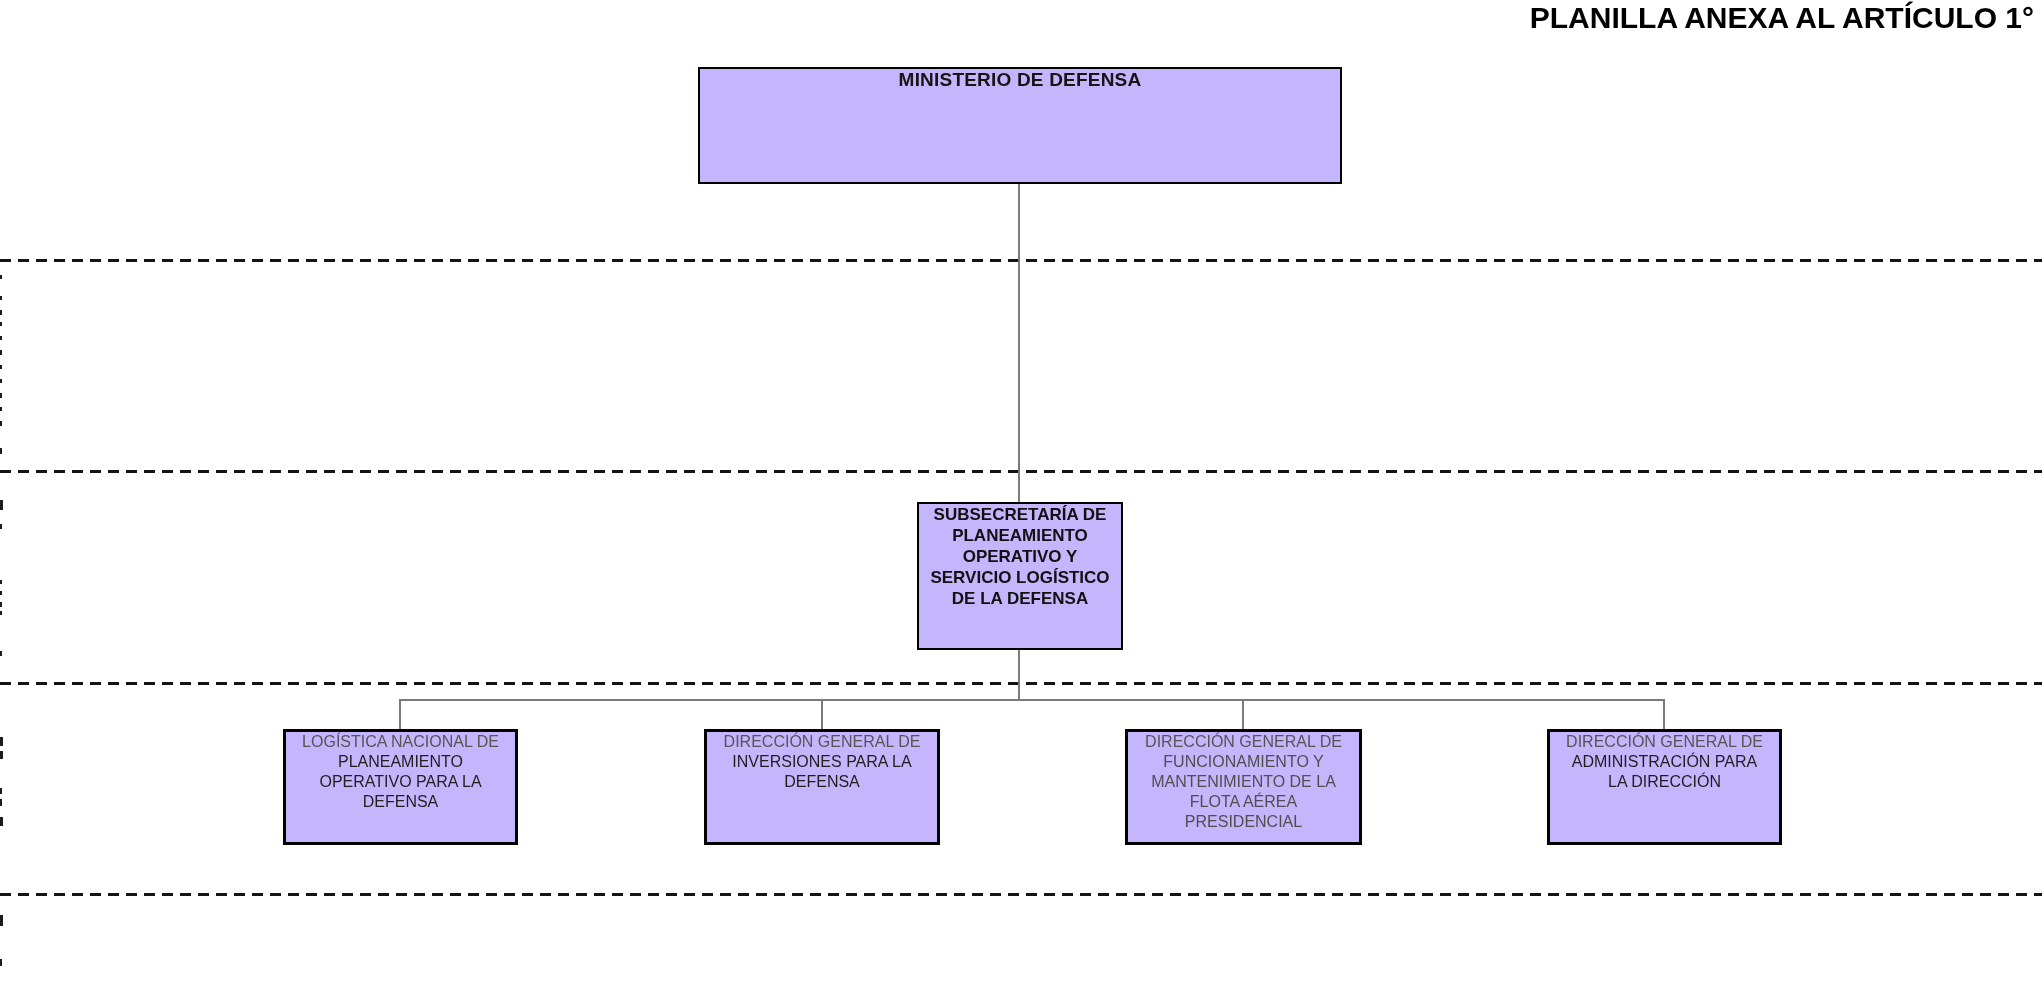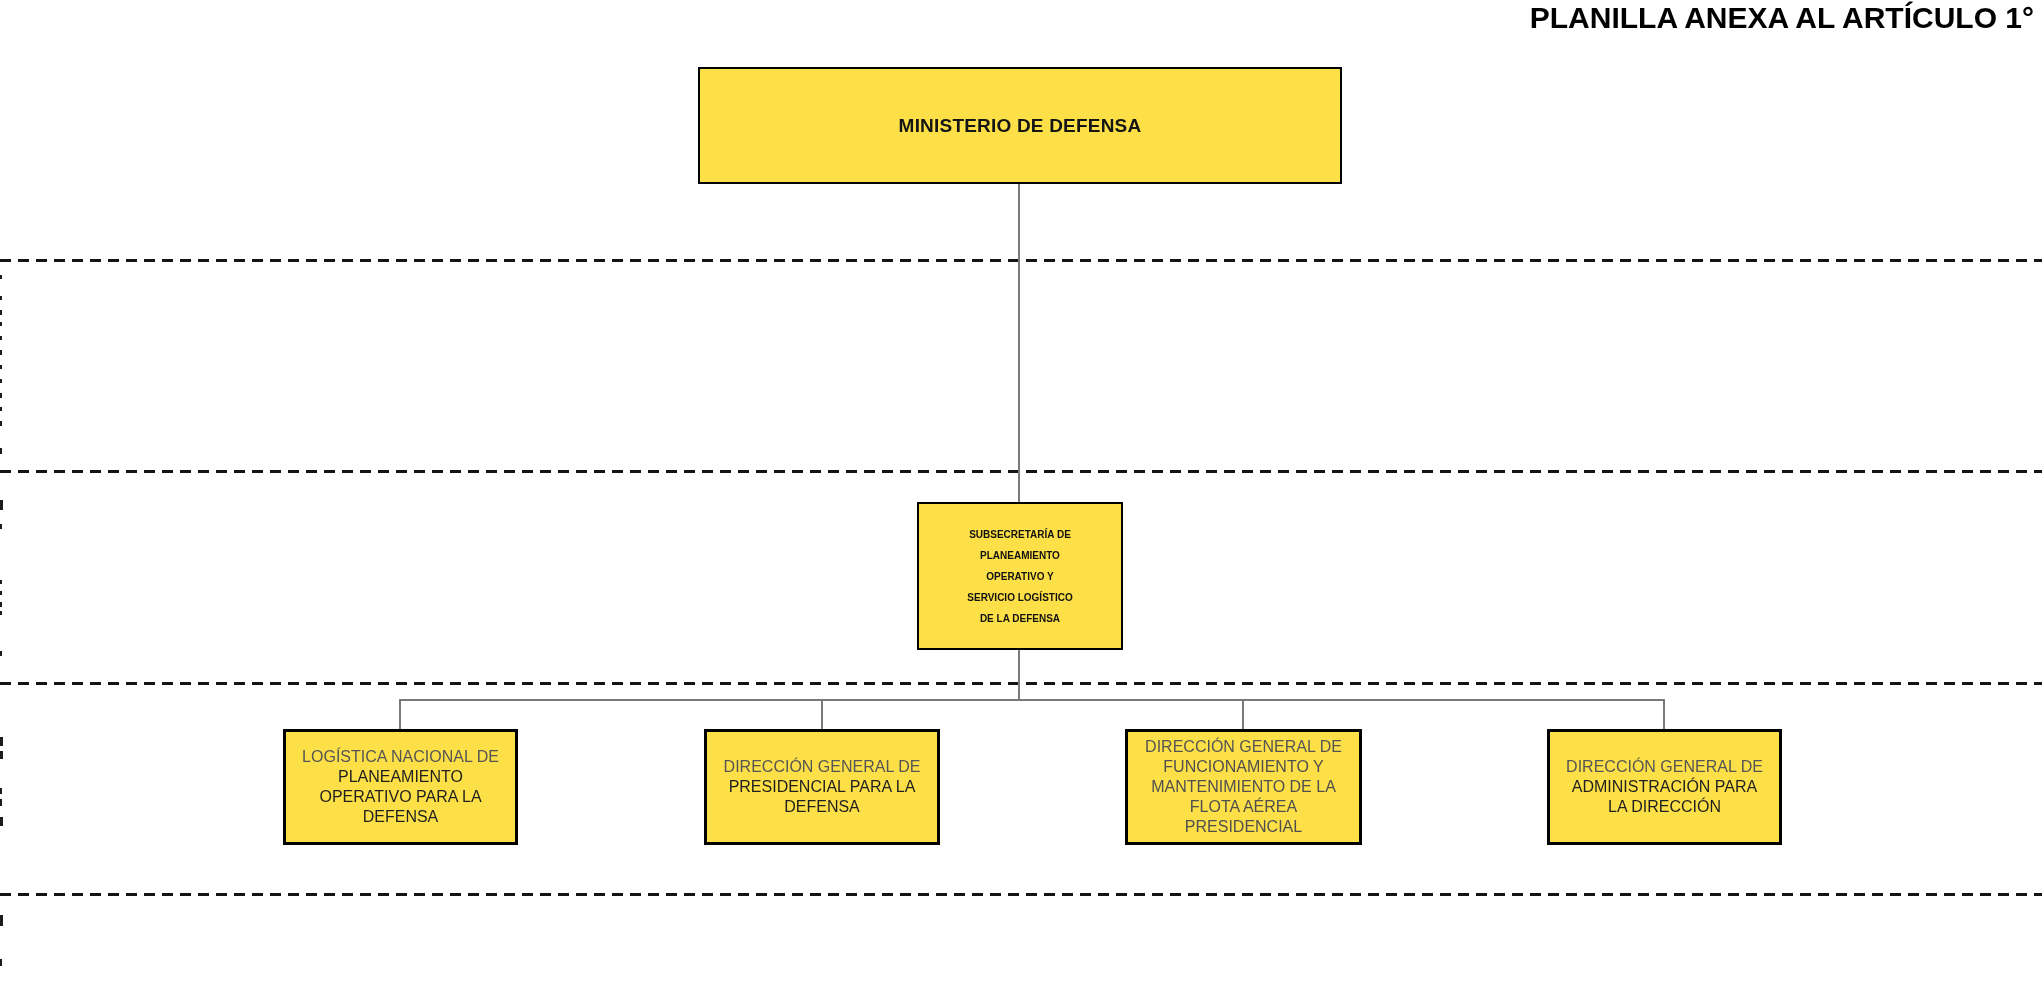--- a/index.html
+++ b/index.html
@@ -24,33 +24,33 @@
   .sep{
     position:absolute;left:0;width:2042px;height:3px;
     background:repeating-linear-gradient(90deg,#141414 0 11px,transparent 11px 18px);
   }
   
   .conn{position:absolute;background:#7a7a7a;}
   
   .org-box{
     position:absolute;
     box-sizing:border-box;
-    background:#fde047;
+    background:#c4b5fd;
     border:2.5px solid #000000;
     display:flex;flex-direction:column;
-    align-items:center;justify-content:center;
+    align-items:center;
     text-align:center;
   }
   .box-ministerio{
     left:698px;top:67px;width:644px;height:117px;
     font-weight:bold;font-size:19px;color:#151515;letter-spacing:0.2px;
   }
   .box-subsecretaria{
     left:917px;top:502px;width:206px;height:148px;
-    font-weight:bold;font-size:10px;line-height:21px;color:#111111;
+    font-weight:bold;font-size:17px;line-height:21px;color:#111111;
   }
   .org-box .multiline{white-space:pre-line;}
   .child{
     top:729px;height:116px;
     border-width:3px;
     font-size:16px;line-height:20px;
   }
   .child .prefix{color:#555555;white-space:nowrap;}
   .child .org-name{color:#1f1f1f;white-space:pre-line;}
   .child.gray-name .org-name{color:#4f4f4f;}
@@ -98,21 +98,21 @@
   </div>
 
   <div class="org-box child child-1">
     <span class="prefix">LOGÍSTICA NACIONAL DE</span>
     <span class="org-name">PLANEAMIENTO
 OPERATIVO PARA LA
 DEFENSA</span>
   </div>
   <div class="org-box child child-2">
     <span class="prefix">DIRECCIÓN GENERAL DE</span>
-    <span class="org-name">PRESIDENCIAL PARA LA
+    <span class="org-name">INVERSIONES PARA LA
 DEFENSA</span>
   </div>
   <div class="org-box child child-3 gray-name">
     <span class="prefix">DIRECCIÓN GENERAL DE</span>
     <span class="org-name">FUNCIONAMIENTO Y
 MANTENIMIENTO DE LA
 FLOTA AÉREA
 PRESIDENCIAL</span>
   </div>
   <div class="org-box child child-4">

